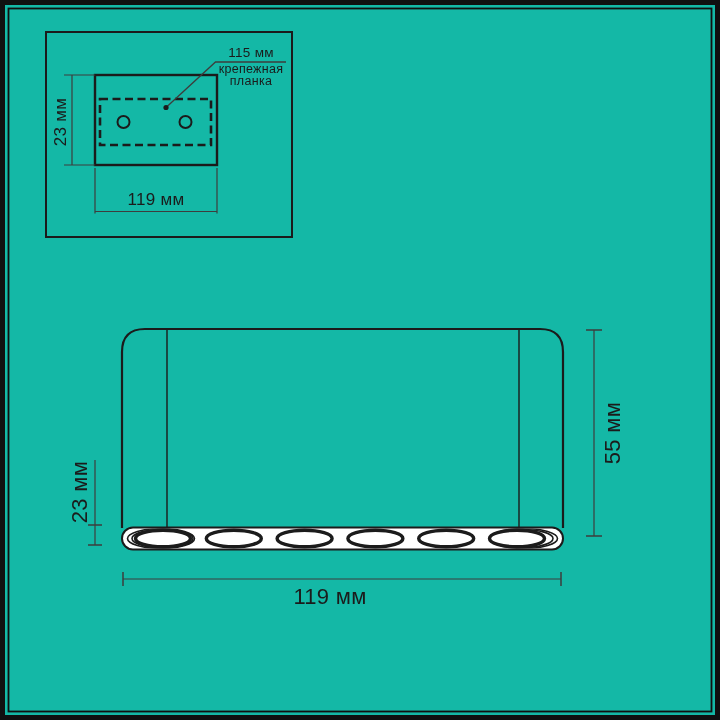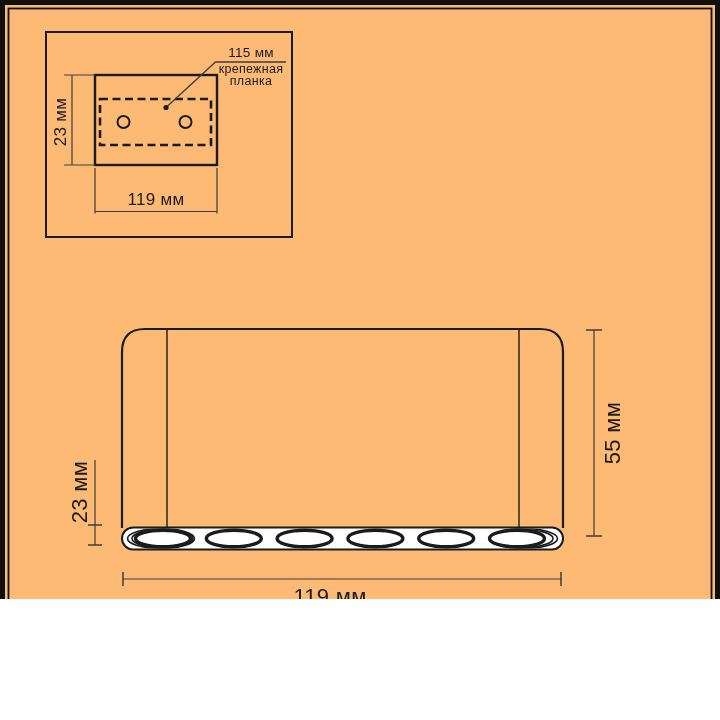--- a/index.html
+++ b/index.html
@@ -3,22 +3,22 @@
 <meta charset="utf-8">
 <style>
   html, body {
     margin: 0;
     padding: 0;
     background: #ffffff;
   }
   .page {
     position: relative;
     width: 720px;
-    height: 599px;
-    background: #fdba74;
+    height: 720px;
+    background: #14b8a6;
     font-family: "Liberation Sans", sans-serif;
     overflow: hidden;
     text-align: right;
   }
   .drawing-svg {
     position: absolute;
     inset: 0;
     width: 720px;
     height: 720px;
     display: block;

